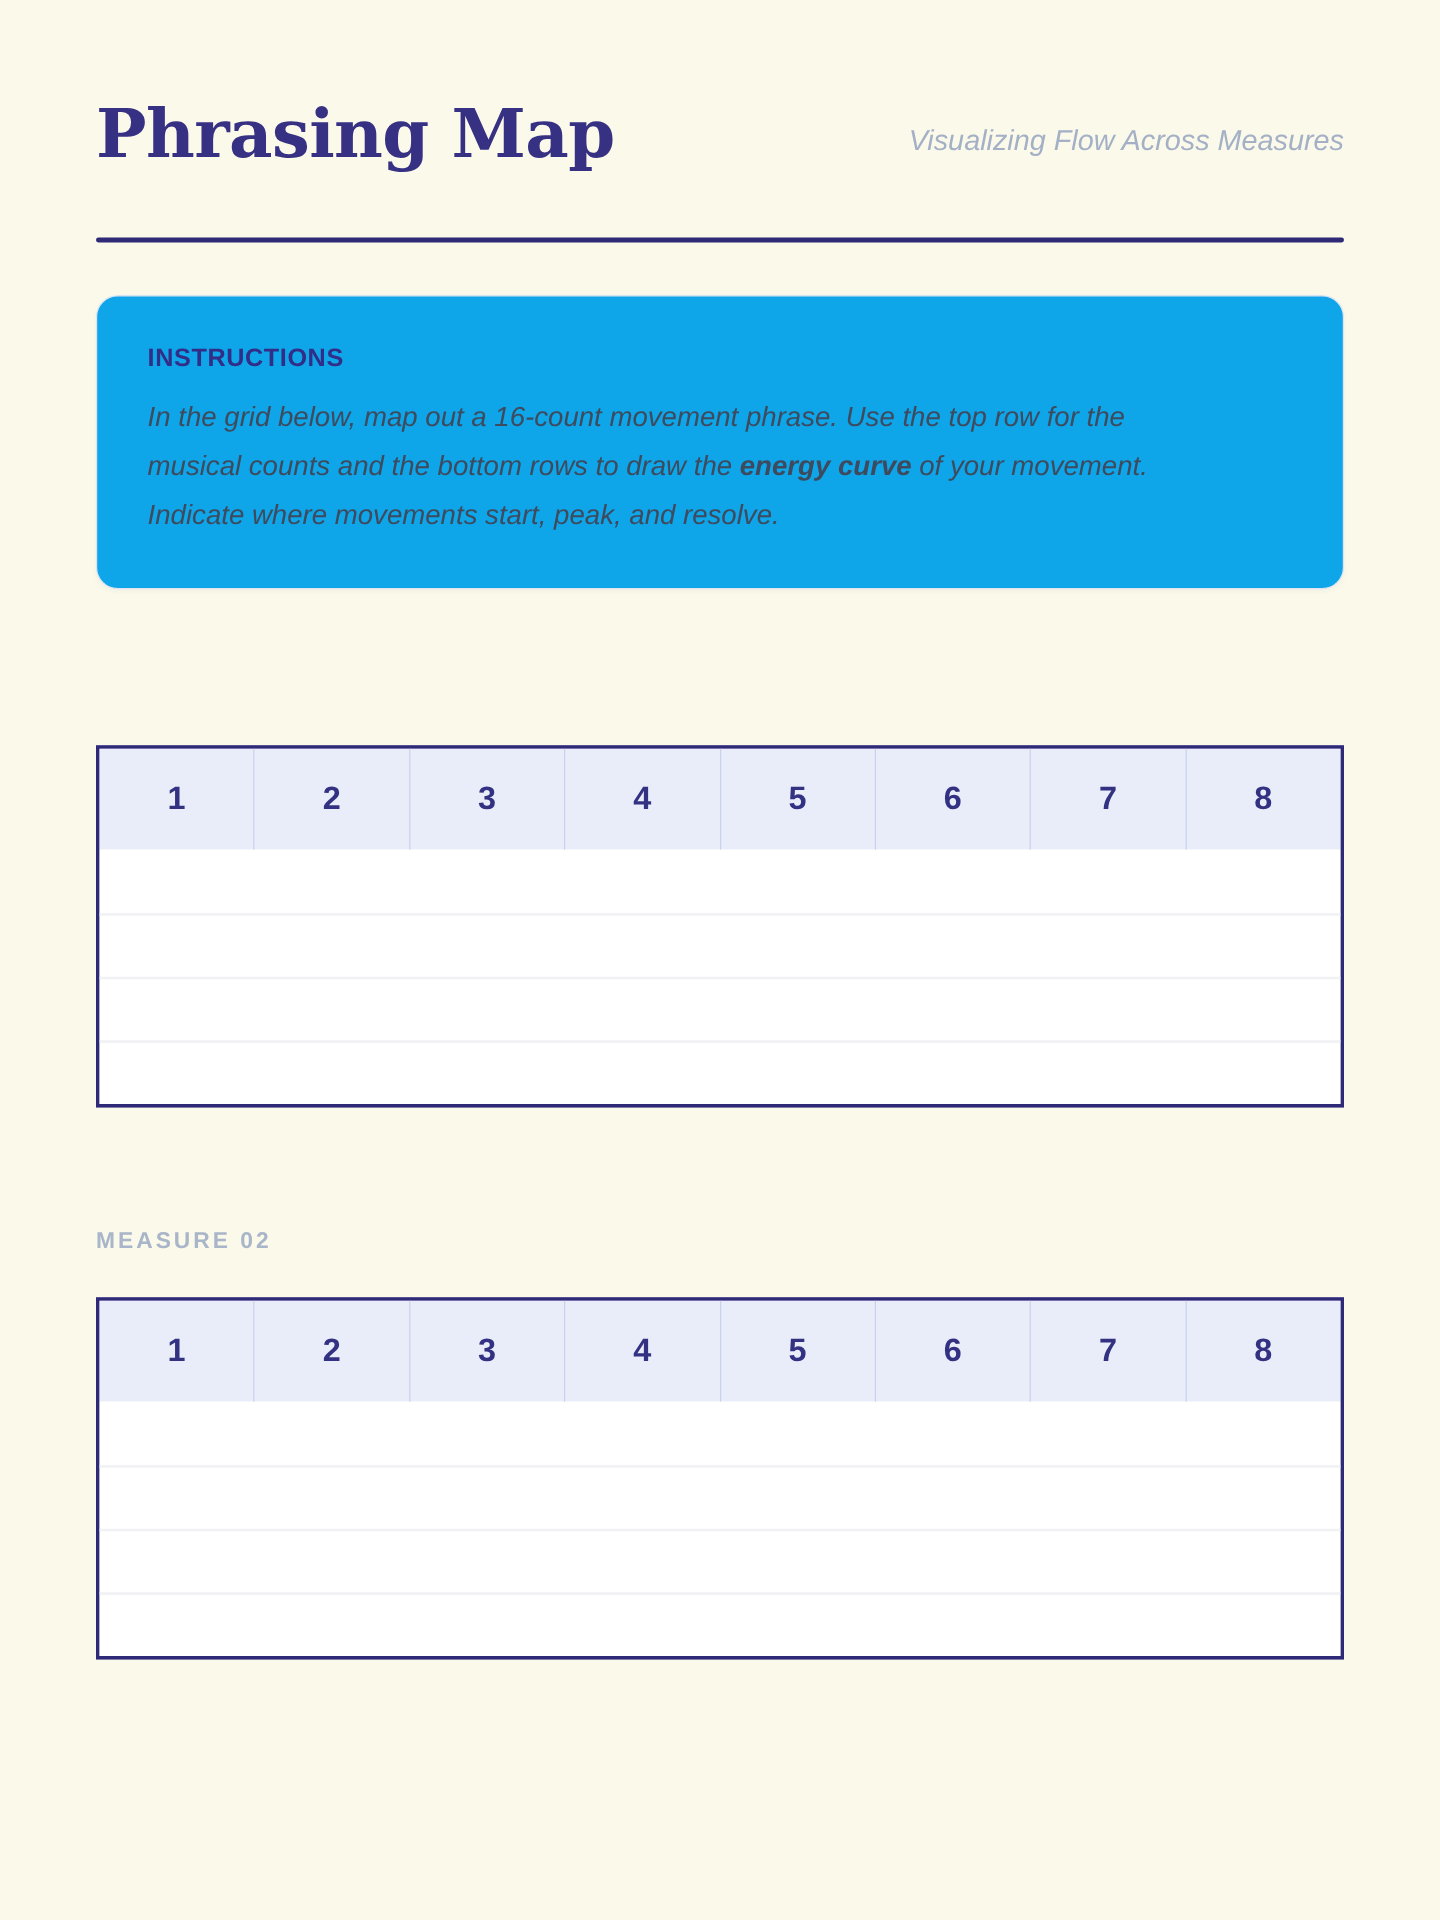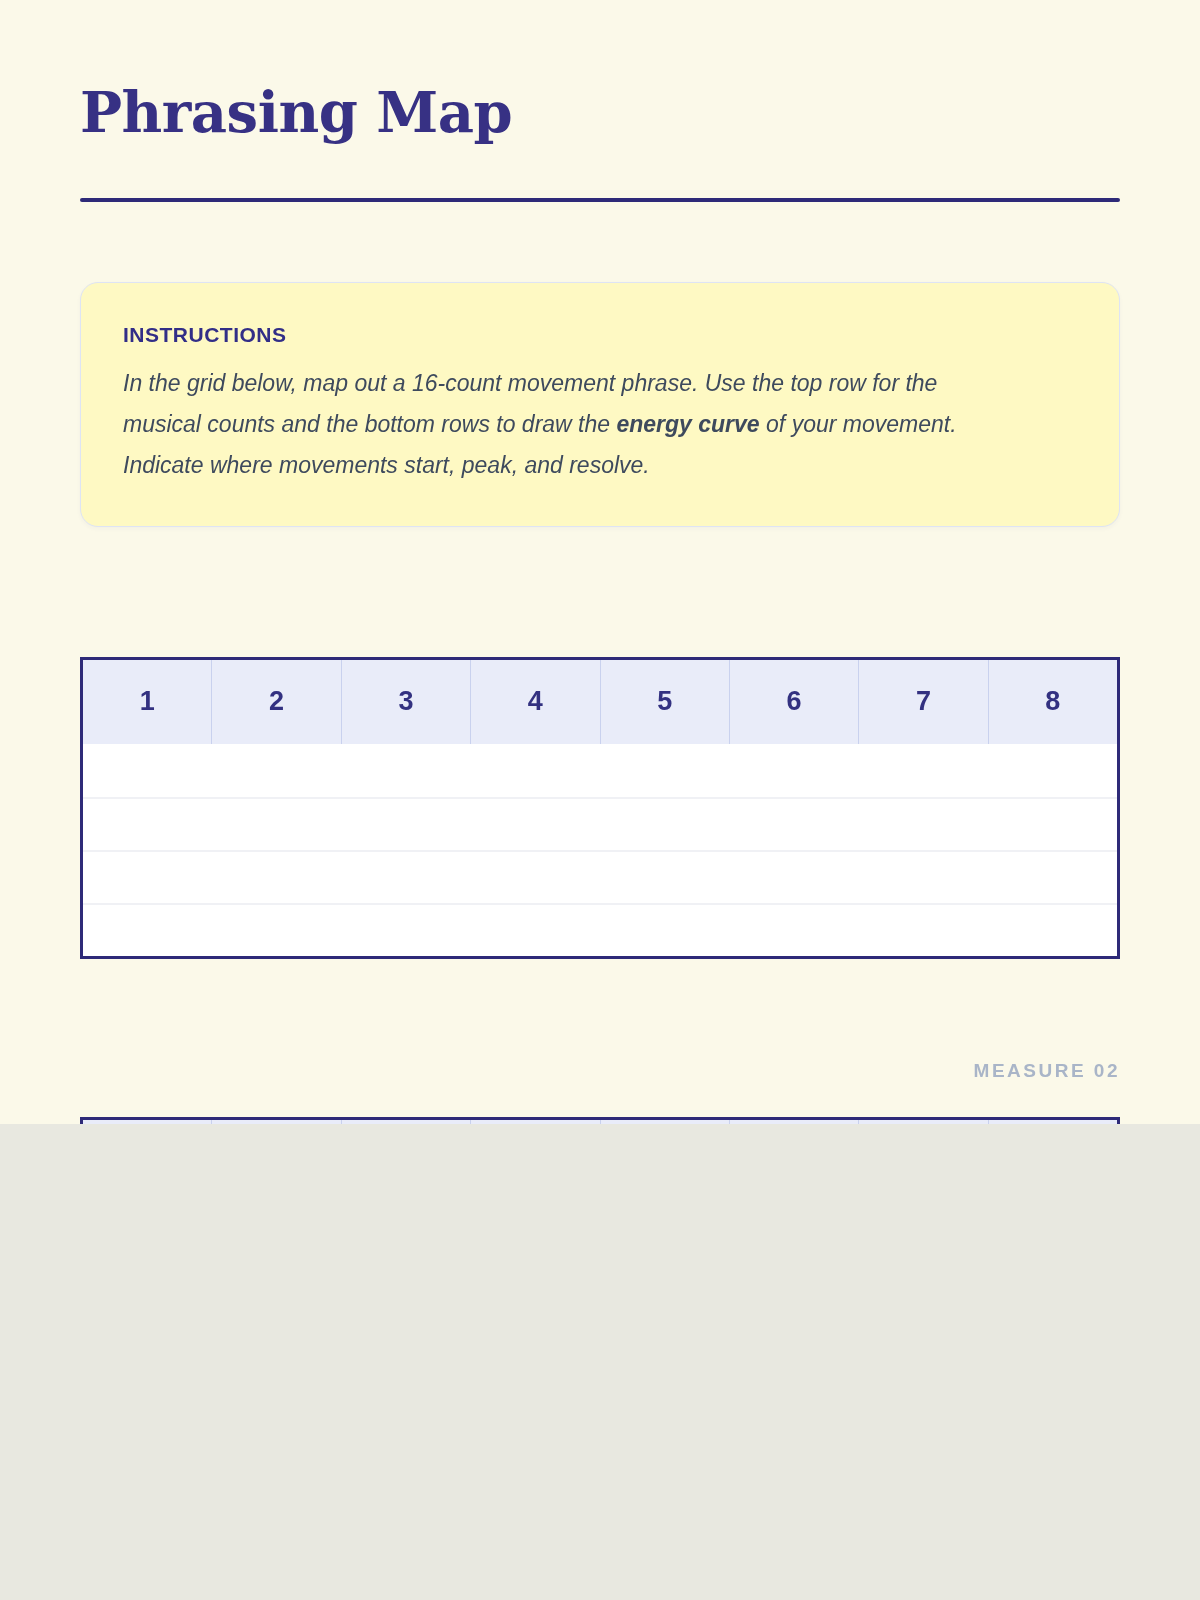--- a/index.html
+++ b/index.html
@@ -1,57 +1,57 @@
 <!DOCTYPE html>
 <html><head>
 <meta charset="utf-8">
 <style>
   * { margin:0; padding:0; box-sizing:border-box; }
   html,body { background:#e8e8e0; }
   .page {
-    width:1200px; height:1124px; overflow:hidden;
+    width:1200px; height:1600px; overflow:hidden;
     background:#fbf9e9;
     padding:76px 80px 0;
     font-family:"Liberation Sans","DejaVu Sans",sans-serif;
     margin:0 auto;
   }
   
   .masthead { display:flex; justify-content:space-between; align-items:flex-end; height:70px; }
   .title {
     font-family:"DejaVu Serif","Liberation Serif",serif;
     font-weight:700; font-size:56px; line-height:1.2;
     color:#373184; letter-spacing:-0.5px;
   }
   .subtitle {
     font-style:italic; font-size:24px; color:#a3b0c6;
     padding-bottom:14px; font-weight:400;
   }
   .rule { margin-top:52px; height:4px; background:#2e2a78; border-radius:2px; }
 
   
   .card {
-    margin-top:80px; background:#fef9c3;
+    margin-top:44px; background:#0ea5e9;
     border:1.5px solid #dee4f4; border-radius:18px;
     padding:40px 42px 40px;
     box-shadow:0 2px 4px rgba(46,42,120,0.04);
   }
   .card-heading {
     font-size:21px; font-weight:700; letter-spacing:0.5px;
     color:#322e87;
   }
   .card-body {
     margin-top:16px; max-width:880px;
     font-style:italic; font-size:23px; line-height:1.78;
     color:#3e4a5d;
   }
   .card-body strong { font-weight:700; }
 
   
   .measure { margin-top:130px; }
-  .measure.second { margin-top:100px;text-align:right; }
+  .measure.second { margin-top:100px; }
   .measure-label {
     font-size:19px; font-weight:700; letter-spacing:2.5px;
     color:#a9b5c8; line-height:24px;
   }
   .grid {
     margin-top:34px; background:#ffffff;
     border:3.5px solid #2e2a78;
   }
   .grid-header { display:flex; height:84px; background:#e9ecf9; }
   .count-cell {
@@ -63,20 +63,21 @@
   .energy-row { height:53px; background:#ffffff; }
   .energy-row + .energy-row { border-top:2px solid #f0f1f5; }
 </style>
 </head>
 <body>
 
 <div class="page">
 
   <header class="masthead">
     <h1 class="title">Phrasing Map</h1>
+    <div class="subtitle">Visualizing Flow Across Measures</div>
   </header>
 
   <div class="rule"></div>
 
   <section class="card">
     <h2 class="card-heading">INSTRUCTIONS</h2>
     <p class="card-body"><span>In the grid below, map out a 16-count movement phrase. Use the top row for the musical counts and the bottom rows to draw the </span><strong>energy curve</strong><span> of your movement. Indicate where movements start, peak, and resolve.</span></p>
   </section>
 
   <section class="measure">

